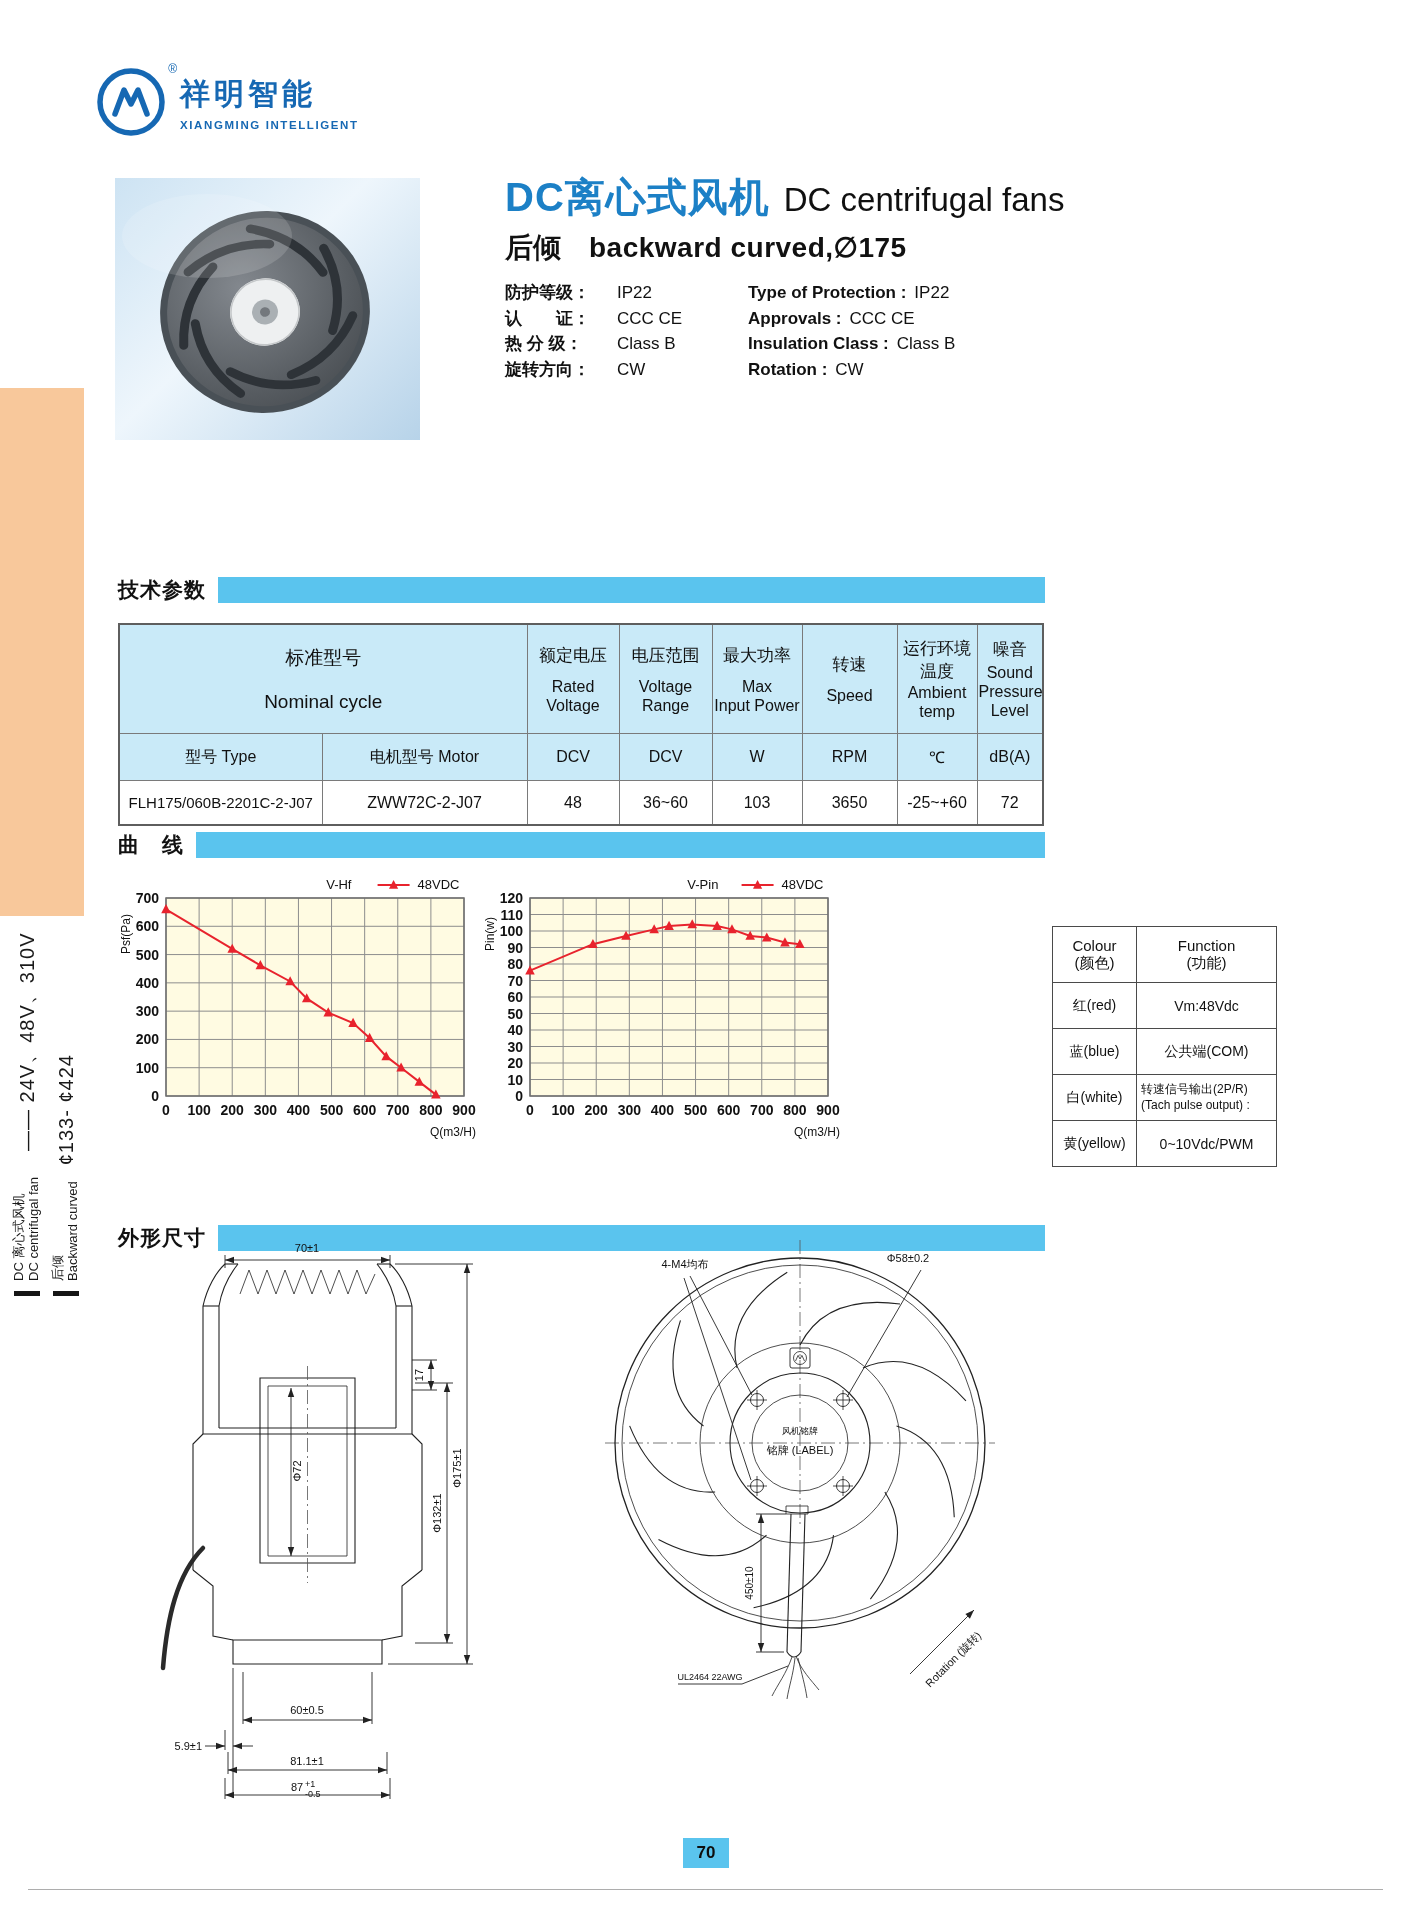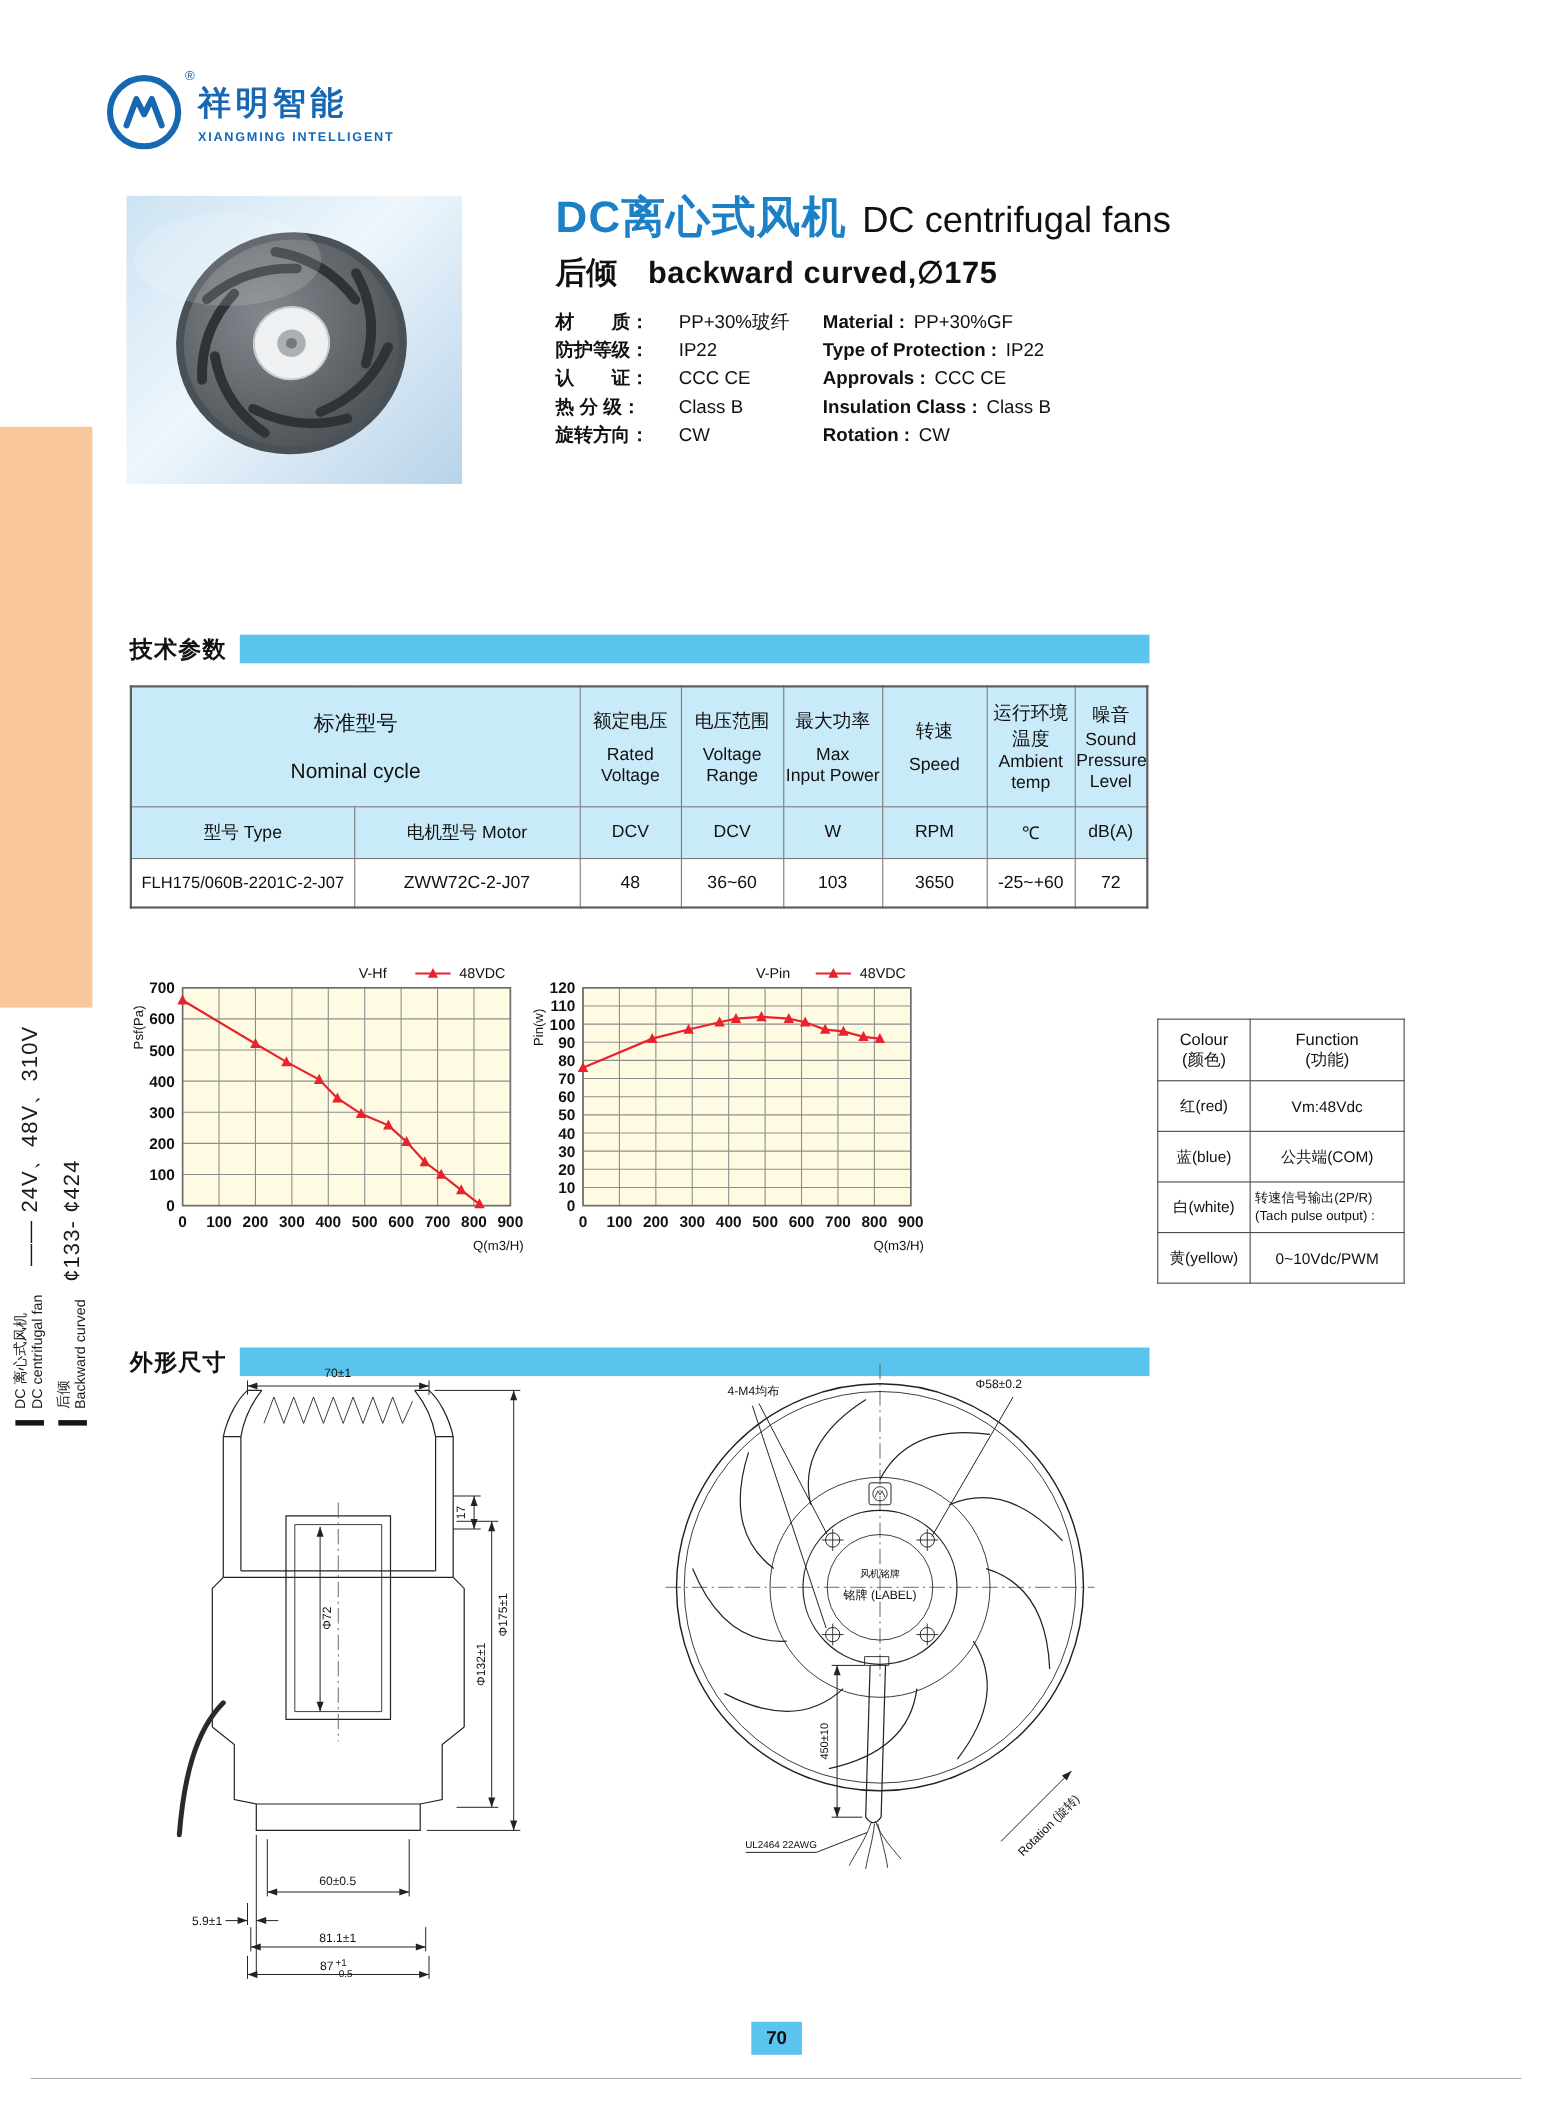--- a/index.html
+++ b/index.html
@@ -159,26 +159,20 @@
   <section class="intro">
     <div class="title-row">
       <span class="title-cn">DC离心式风机</span>
       <span class="title-en">DC centrifugal fans</span>
     </div>
     <div class="sub-row">
       <span class="sub-cn">后倾</span>
       <span class="sub-en">backward curved,∅175</span>
     </div>
     <div class="spec-table">
-      <div class="spec-row">
-        <span class="cnl">材　　质：</span>
-          <span class="cnv">PP+30%玻纤</span>
-          <span class="enl">Material :</span>
-          <span class="env">PP+30%GF</span>
-      </div>
       <div class="spec-row">
         <span class="cnl">防护等级：</span>
           <span class="cnv">IP22</span>
           <span class="enl">Type of Protection :</span>
           <span class="env">IP22</span>
       </div>
       <div class="spec-row">
         <span class="cnl">认　　证：</span>
           <span class="cnv">CCC CE</span>
           <span class="enl">Approvals :</span>
@@ -269,20 +263,24 @@
       <td>48</td>
       <td>36~60</td>
       <td>103</td>
       <td>3650</td>
       <td>-25~+60</td>
       <td>72</td>
     </tr>
   </tbody>
     </table>
 
+  <div class="sec-head" id="h-curve">
+    <span class="sec-title">曲　线</span>
+    <span class="sec-bar"></span>
+  </div>
 
   <svg id="chart0" class="chart-svg" width="372" height="276" viewBox="0 0 372 276">
       <rect x="50" y="26" width="298" height="198" fill="#fffbe2"></rect>
       <line x1="50" y1="26" x2="50" y2="224" stroke="#8d8d8d" stroke-width="1"></line>
       <text x="50" y="243" text-anchor="middle" class="tick">0</text>
       <line x1="83.11111111111111" y1="26" x2="83.11111111111111" y2="224" stroke="#8d8d8d" stroke-width="1"></line>
       <text x="83.11111111111111" y="243" text-anchor="middle" class="tick">100</text>
       <line x1="116.22222222222221" y1="26" x2="116.22222222222221" y2="224" stroke="#8d8d8d" stroke-width="1"></line>
       <text x="116.22222222222221" y="243" text-anchor="middle" class="tick">200</text>
       <line x1="149.33333333333331" y1="26" x2="149.33333333333331" y2="224" stroke="#8d8d8d" stroke-width="1"></line>

